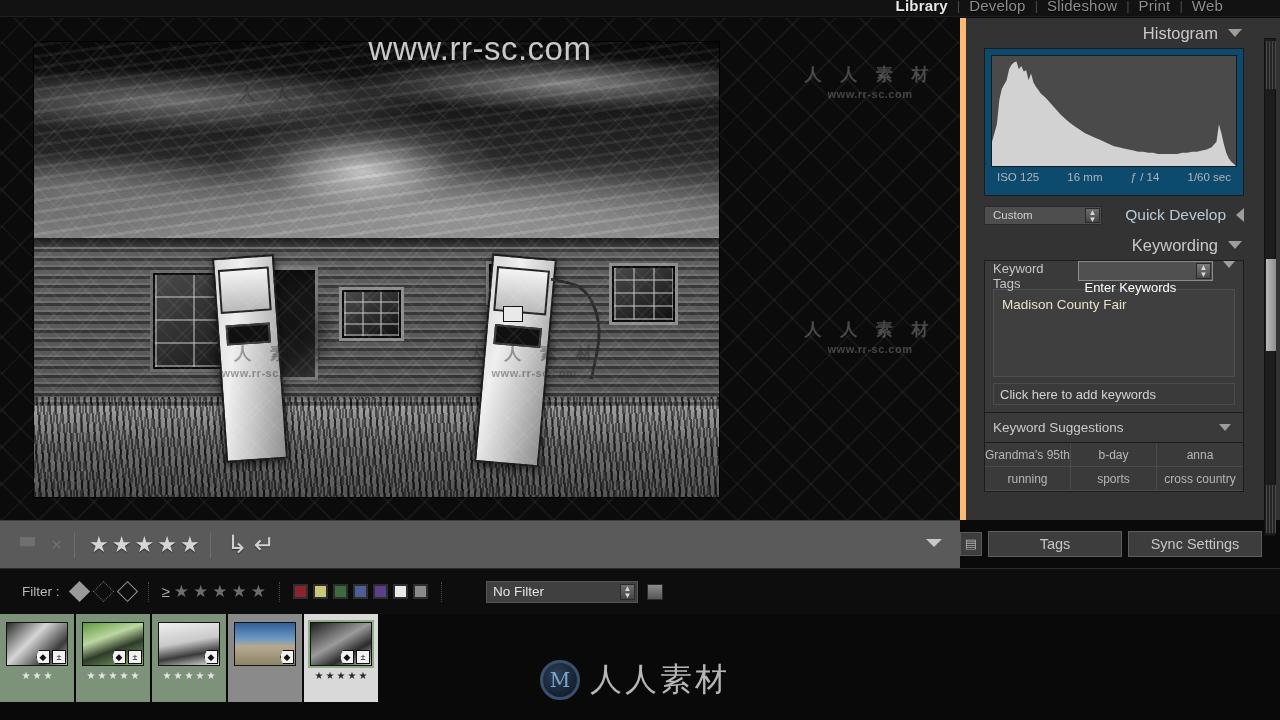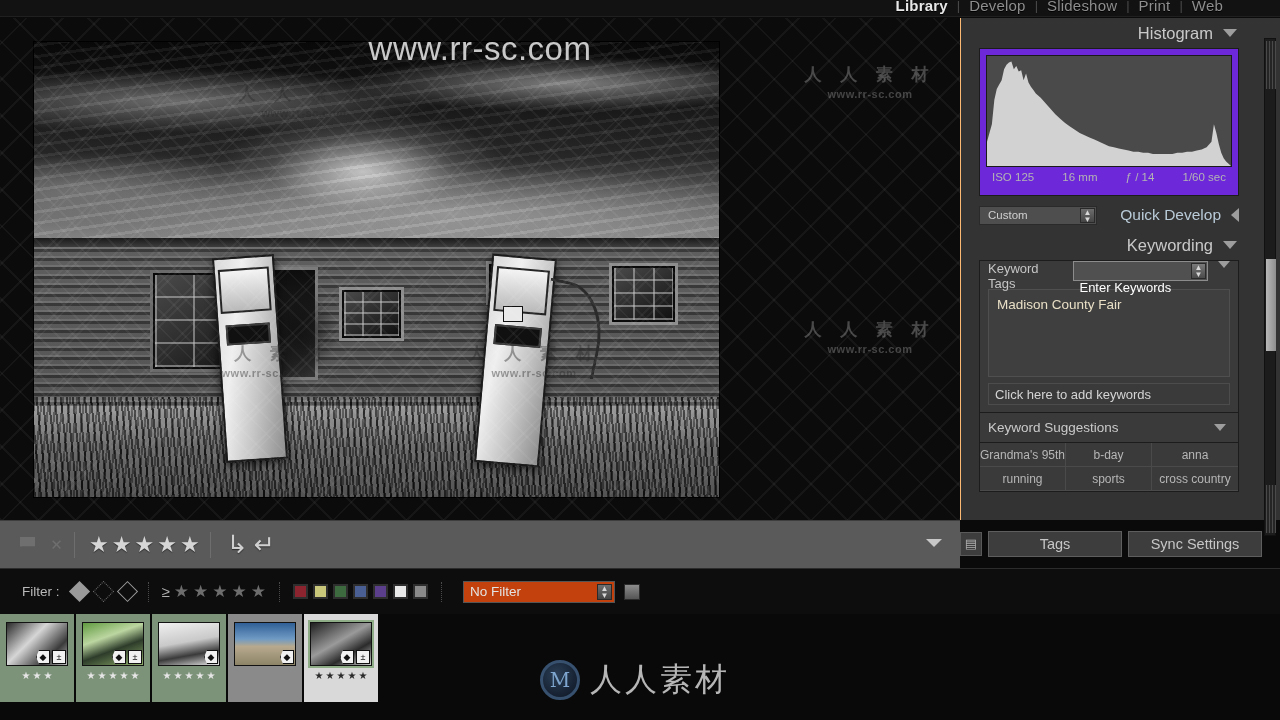--- a/index.html
+++ b/index.html
@@ -208,22 +208,22 @@
   .dia.solid { background: #9a9a9a; }
   .dia.dotted { border: 1px dotted #6d6d6d; }
   .dia.outline { border: 1px solid #9a9a9a; }
   .vsep { width: 1px; height: 20px; border-left: 1px dotted #4a4a4a; margin: 0 13px; }
   .gte { color: #b0b0b0; font-size: 15px; margin-right: 4px; }
   .fstars { display: flex; gap: 4px; }
   .fstar { color: #6d6d6d; font-size: 17px; line-height: 17px; }
   .swatches { display: flex; gap: 5px; }
   .sw { width: 15px; height: 15px; border: 2px solid #2e2e2e; }
   .nofilter-wrap {
-    margin-left: 8px; width: 152px; height: 22px;
-    background: #c2410c; border: 1px solid #555;
+    margin-left: 31px; width: 152px; height: 22px;
+    background: #404040; border: 1px solid #555;
     display: flex; align-items: center; position: relative;
   }
   .nofilter-wrap span { color: #e3e3e3; font-size: 13.5px; padding-left: 6px; }
   .stepper {
     position: absolute; right: 2px; top: 2px; width: 15px; height: 16px;
     background: linear-gradient(#6e6e6e, #454545); border: 1px solid #2a2a2a;
     color: #d8d8d8; font-size: 8px; line-height: 7px; text-align: center;
   }
   .fb-endbtn { width: 16px; height: 16px; margin-left: 9px; background: linear-gradient(#8c8c8c,#555); border:1px solid #2b2b2b; }
 
@@ -256,33 +256,33 @@
     color: #111; font-size: 9px; line-height: 13px; text-align: center;
   }
   .badge.tag { clip-path: polygon(22% 0, 100% 0, 100% 100%, 22% 100%, 0 50%); }
   .t-stars { display: flex; gap: 2px; margin-top: 5px; }
   .t-star { font-size: 10px; line-height: 10px; color: #e6e6e6; }
   .thumb-cell.selected .t-star { color: #2a2a2a; }
 
   
   .rpanel {
     position: absolute; top: 18px; right: 0; width: 320px; height: 502px;
-    background: #333; border-left: 1px solid #fdba74;
+    background: #333; border-left: 6px solid #fdba74;
   }
   .rp-inner { position: absolute; left: 4px; top: 0; width: 288px; }
   .panel-header {
     display: flex; align-items: center; justify-content: flex-end;
     height: 30px; padding-right: 16px; gap: 10px;
   }
   .panel-title { color: #c9c9c9; font-size: 16.5px; }
   .tri-down { width:0;height:0;border-left:7px solid transparent;border-right:7px solid transparent;border-top:8px solid #9d9d9d; }
   .tri-left { width:0;height:0;border-top:7px solid transparent;border-bottom:7px solid transparent;border-right:8px solid #9d9d9d; }
 
   .histo-box {
-    margin: 0 14px; height: 148px; background: #6d28d9;
+    margin: 0 14px; height: 148px; background: #0c4a6e;
     border: 1px solid #1c1c1c; padding: 6px;
   }
   .histo-plot {
     position: relative; height: 112px; background: #4a4a4a; border: 1px solid #1a1a1a; overflow: hidden;
   }
   .histo-plot svg { display: block; width: 100%; height: 100%; }
   .exif { display: flex; justify-content: space-between; padding: 4px 6px 0; }
   .exif span { color: #b4b4b4; font-size: 11.5px; }
 
   .qd-row { display: flex; align-items: center; height: 30px; margin: 4px 14px 0; gap: 10px; }

